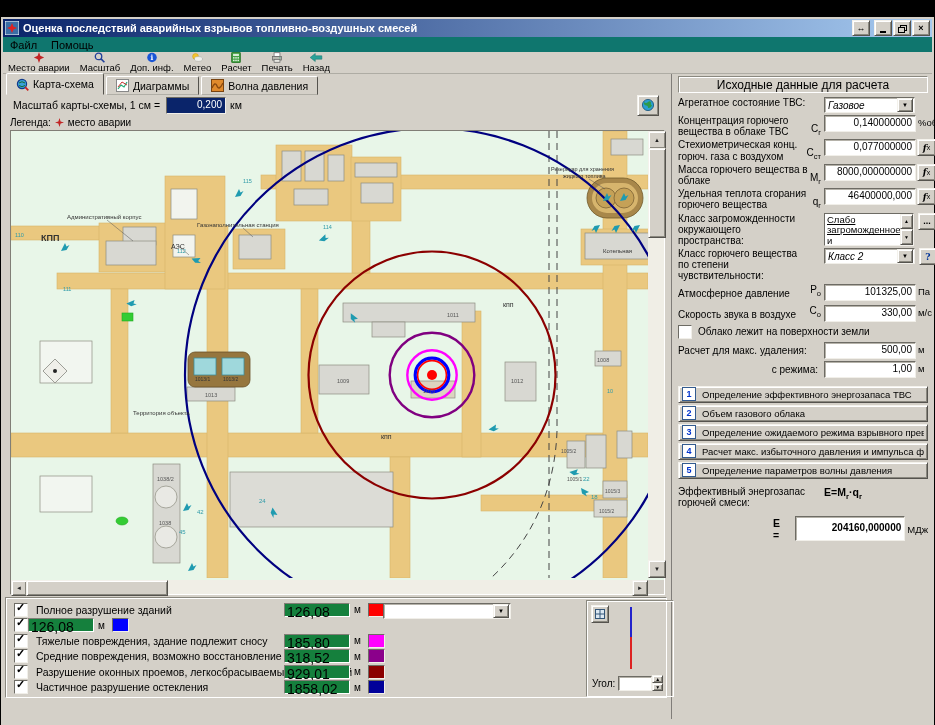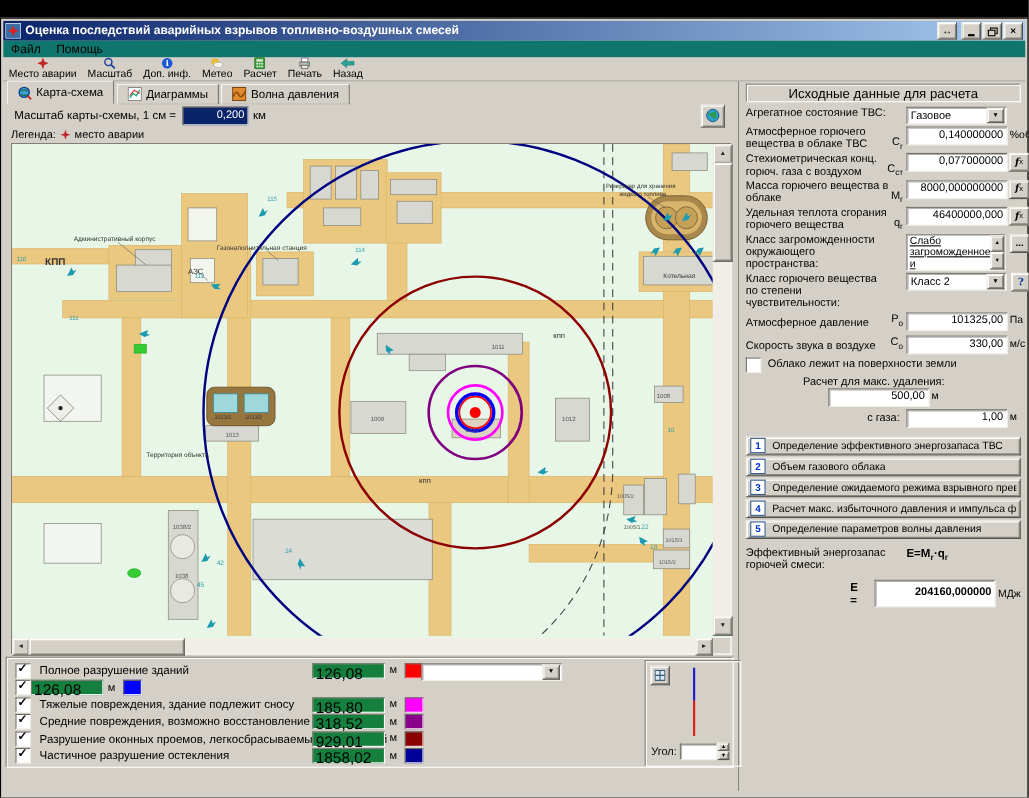--- a/index.html
+++ b/index.html
@@ -63,21 +63,21 @@
       position:relative;flex:none;}
   .cb .tick{position:absolute;left:1px;top:-3px;font-size:11px;font-weight:bold;color:#000;visibility:hidden;}
   .cb.checked .tick{visibility:visible;}
   .rlabel{font-size:10.5px;margin-left:8px;width:248px;white-space:nowrap;}
   .rval{width:60px;height:12px;font-size:14px;padding:0 2px;background:#15803d;
         border:1px solid;border-color:#807e76 #fff #fff #807e76;}
   .runit{width:14px;font-size:10px;margin-left:4px;}
   .swatch{width:15px;height:12px;border:1px solid;border-color:#6d6b64 #f1efe9 #f1efe9 #6d6b64;}
   .combo{display:flex;align-items:center;background:#fff;border:1px solid;border-color:#6d6b64 #f1efe9 #f1efe9 #6d6b64;
          box-shadow:inset 1px 1px 0 #b5b2a9;height:16px;box-sizing:border-box;}
-  .combo .ctext{flex:1;font-size:10px;padding:0 3px;white-space:nowrap;overflow:hidden;}
+  .combo .ctext{flex:1;font-size:10px;padding:0 3px;white-space:nowrap;overflow:hidden;font-style:italic;}
   .combo .cbtn{width:14px;height:12px;margin-right:1px;display:flex;align-items:center;justify-content:center;font-size:6px;}
   #res-combo{position:absolute;left:377px;top:5px;width:128px;}
   #angle-panel{position:absolute;left:580px;top:2px;width:86px;height:95px;}
   #angle-line{position:absolute;left:43px;top:6px;width:2px;}
   #angle-row{position:absolute;left:5px;bottom:5px;display:flex;align-items:center;}
   
   #statusbar{position:absolute;left:2px;bottom:2px;right:2px;height:19px;border-top:1px solid #fff;
              display:flex;align-items:center;padding:0 3px;}
   #statusbar .slabel{font-size:10.5px;padding:0 4px;width:125px;}
   #statusbar .sbox{flex:1;height:14px;background:#d4d0c8;border:1px solid;border-color:#807e76 #fff #fff #807e76;}
@@ -506,21 +506,21 @@
         <div class="plabel"><span>Агрегатное состояние ТВС:</span></div>
         <div class="pctrl">
           <div class="combo pcombo">
             <span class="ctext">Газовое</span>
             <span class="cbtn btn">▼</span>
           </div>
         </div>
       </div>
 
       <div class="prow">
-        <div class="plabel"><span>Атмосферное горючего вещества в облаке ТВС</span>
+        <div class="plabel"><span>Концентрация горючего вещества в облаке ТВС</span>
           <span class="sym"><span>С</span><sub>г</sub></span></div>
         <div class="pctrl">
           <span class="pinput">0,140000000</span>
           <span class="punit">%об.</span>
         </div>
       </div>
 
       <div class="prow">
         <div class="plabel"><span>Стехиометрическая конц. горюч. газа с воздухом</span>
           <span class="sym"><span>С</span><sub>ст</sub></span></div>
@@ -600,30 +600,30 @@
           <span class="pinput">330,00</span>
           <span class="punit">м/с</span>
         </div>
       </div>
 
       <div class="pcheckrow">
         <span class="cb"></span>
         <span class="rlabel2">Облако лежит на поверхности земли</span>
       </div>
 
-      <div class="prow" style="align-items:center;flex-direction:column;">
+      <div class="prow" style="align-items:center;">
         <div class="plabel"><span>Расчет для макс. удаления:</span></div>
         <div class="pctrl">
           <span class="pinput">500,00</span>
           <span class="punit">м</span>
         </div>
       </div>
 
       <div class="prow" style="align-items:center;">
-        <div class="plabel ralign"><span>с газа:</span></div>
+        <div class="plabel ralign"><span>с режима:</span></div>
         <div class="pctrl">
           <span class="pinput">1,00</span>
           <span class="punit">м</span>
         </div>
       </div>
 
       <div style="height:6px;"></div>
 
       <div class="step-btn btn">
         <span class="step-num">1</span>

